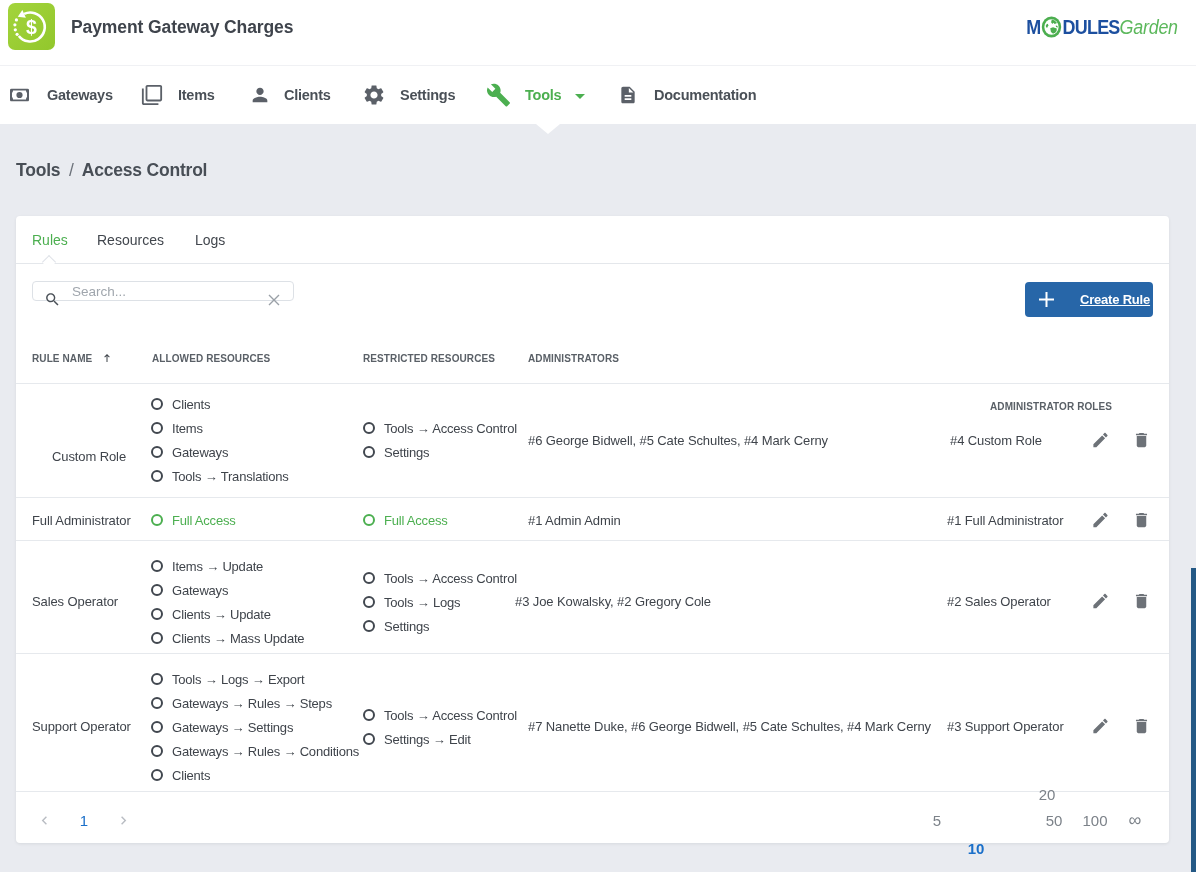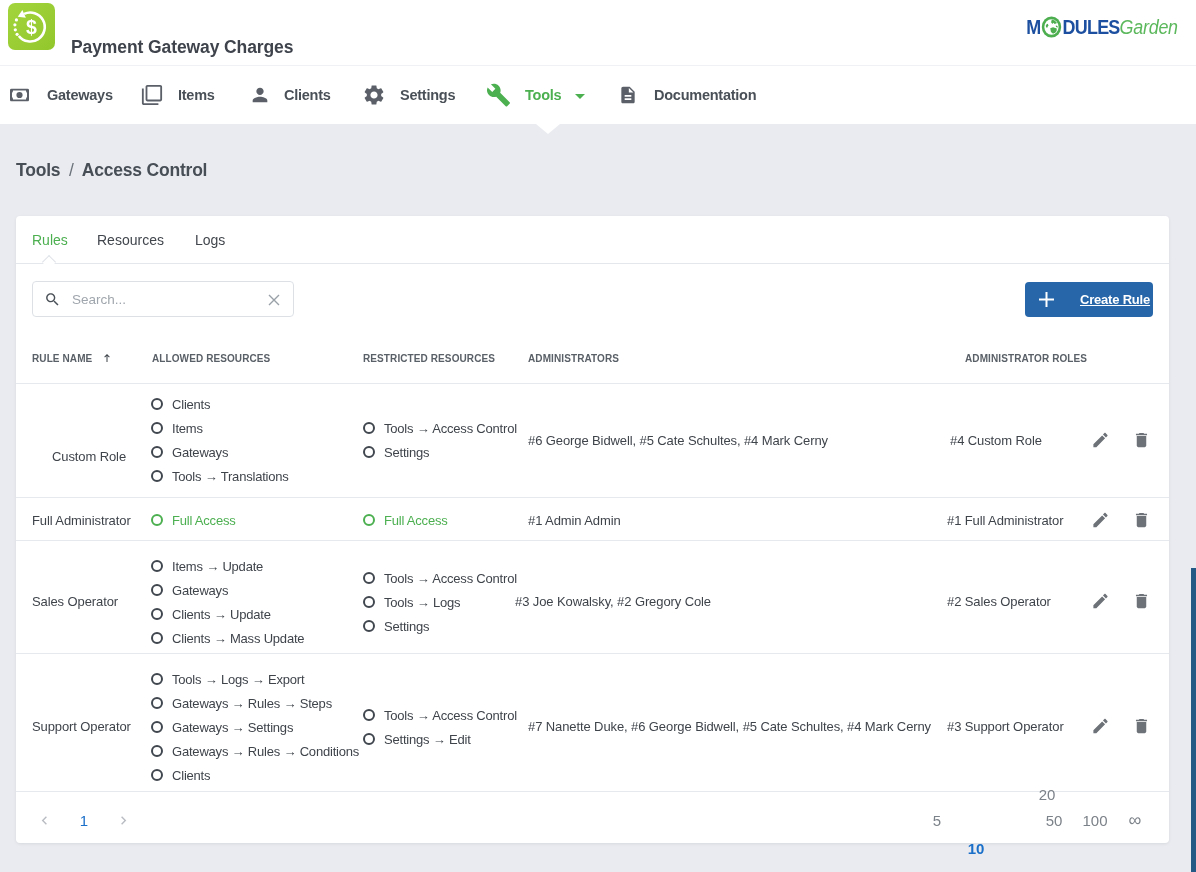--- a/index.html
+++ b/index.html
@@ -2,40 +2,40 @@
 <html><head>
 <meta charset="utf-8">
 <style>
 * { margin:0; padding:0; box-sizing:border-box; }
 html,body { width:1196px; height:872px; overflow:hidden; }
 body { font-family:"Liberation Sans", sans-serif; background:#e9ebf0; position:relative; }
 .abs { position:absolute; }
 
 #hdr { position:absolute; left:0; top:0; width:1196px; height:66px; background:#fff; border-bottom:1px solid #f0f1f4; }
 #appicon { position:absolute; left:8px; top:3px; width:47px; height:47px; background:linear-gradient(135deg,#a3d43c,#92c72c); border-radius:7px; }
-#title { position:absolute; left:71px; top:27px; transform:translateY(-50%); font-size:17.5px; font-weight:700; color:#3f444c; letter-spacing:-0.1px;margin-top:20px; }
+#title { position:absolute; left:71px; top:27px; transform:translateY(-50%); font-size:17.5px; font-weight:700; color:#3f444c; letter-spacing:-0.1px; }
 #logo { position:absolute; right:18px; top:27px; transform:translateY(-50%) scaleX(0.92); transform-origin:right center; display:flex; align-items:center; }
 #logo .b { color:#1c4f9f; font-weight:700; font-size:19.5px; letter-spacing:-0.8px; }
 #logo .g { color:#5cb85c; font-style:italic; font-weight:400; font-size:19.5px; letter-spacing:-0.3px; }
 
 #nav { position:absolute; left:0; top:66px; width:1196px; height:58px; background:#fff; }
 .ni { position:absolute; top:50%; transform:translateY(-50%); }
 .nt { position:absolute; top:50%; transform:translateY(-50%); font-size:14.5px; font-weight:600; color:#4a5057; letter-spacing:-0.25px; }
 #notch { position:absolute; left:536px; top:124px; width:0; height:0; border-left:12px solid transparent; border-right:12px solid transparent; border-top:10px solid #fff; }
 .caret { position:absolute; left:575px; top:28px; width:0; height:0; border-left:5px solid transparent; border-right:5px solid transparent; border-top:5.5px solid #4caf50; }
 
 #crumb { position:absolute; left:16px; top:170px; transform:translateY(-50%); font-size:17.5px; letter-spacing:-0.2px; font-weight:700; color:#484e56; }
 #crumb .sep { font-weight:400; color:#6d737b; padding:0 4px; }
 
 #card { position:absolute; left:16px; top:216px; width:1153px; height:627px; background:#fff; border-radius:4px; box-shadow:0 1px 3px rgba(60,64,67,.10); }
 .tab { position:absolute; top:24px; transform:translateY(-50%); font-size:14px; font-weight:500; color:#41464d; }
 #tabline { position:absolute; left:0; top:47px; width:1153px; height:1px; background:#e4e7eb; }
 #tabnotch { position:absolute; left:28px; top:41px; width:10px; height:10px; background:#fff; border-top:1px solid #dfe2e8; border-left:1px solid #dfe2e8; transform:rotate(45deg); }
 
-#search { position:absolute; left:16px; top:65px; width:262px; height:36px; border:1px solid #dde1e6; border-radius:4px; }
+#search { position:absolute; left:16px; top:65px; width:262px; height:20px; border:1px solid #dde1e6; border-radius:4px; }
 #search .ph { position:absolute; left:39px; top:50%; transform:translateY(-50%); font-size:13.5px; color:#a0a6ad; }
 
 #btn { position:absolute; left:1009px; top:66px; width:128px; height:35px; background:#2766a8; border-radius:4px; display:flex; align-items:center; justify-content:flex-start; }
 #btn .plus { margin-left:14px; }
 #btn .txt { margin-left:26px; color:#fff; font-size:13px; font-weight:700; letter-spacing:-0.2px;text-decoration:underline; }
 
 .th { position:absolute; top:142px; transform:translateY(-50%); font-size:10px; font-weight:700; color:#5a6067; letter-spacing:.1px; }
 .hr { position:absolute; left:0; width:1153px; height:1px; background:#e6e9ed; }
 .cell { position:absolute; transform:translateY(-50%); font-size:13px; color:#3f444b; white-space:nowrap; letter-spacing:-0.1px; }
 .list { position:absolute; }
@@ -143,21 +143,21 @@
     <span class="txt">Create Rule</span>
   </div>
 
   <span class="th" style="left:16px;">RULE NAME</span>
   <svg class="abs" style="left:85px; top:136px;" width="12" height="12" viewBox="0 0 24 24" fill="#3f444b">
       <path d="M12 4l-5.5 5.5 1.41 1.41L11 7.83V20h2V7.83l3.09 3.08L17.5 9.5 12 4z"></path>
     </svg>
   <span class="th" style="left:136px;">ALLOWED RESOURCES</span>
   <span class="th" style="left:347px;">RESTRICTED RESOURCES</span>
   <span class="th" style="left:512px;">ADMINISTRATORS</span>
-  <span class="th" style="left:949px;">ADMINISTRATOR ROLES</span>
+  <span class="th" style="left:974px;margin-top:48px;">ADMINISTRATOR ROLES</span>
 
   <div class="hr" style="top:167px;"></div>
   <div class="hr" style="top:281px;"></div>
   <div class="hr" style="top:324px;"></div>
   <div class="hr" style="top:437px;"></div>
   <div class="hr" style="top:575px;"></div>
 
   <span class="cell" style="left:16px; top:240px;margin-left:20px;">Custom Role</span>
   <div class="list" style="left:135px; top:176px;">
     <div class="li"><span class="c"></span>Clients</div>

